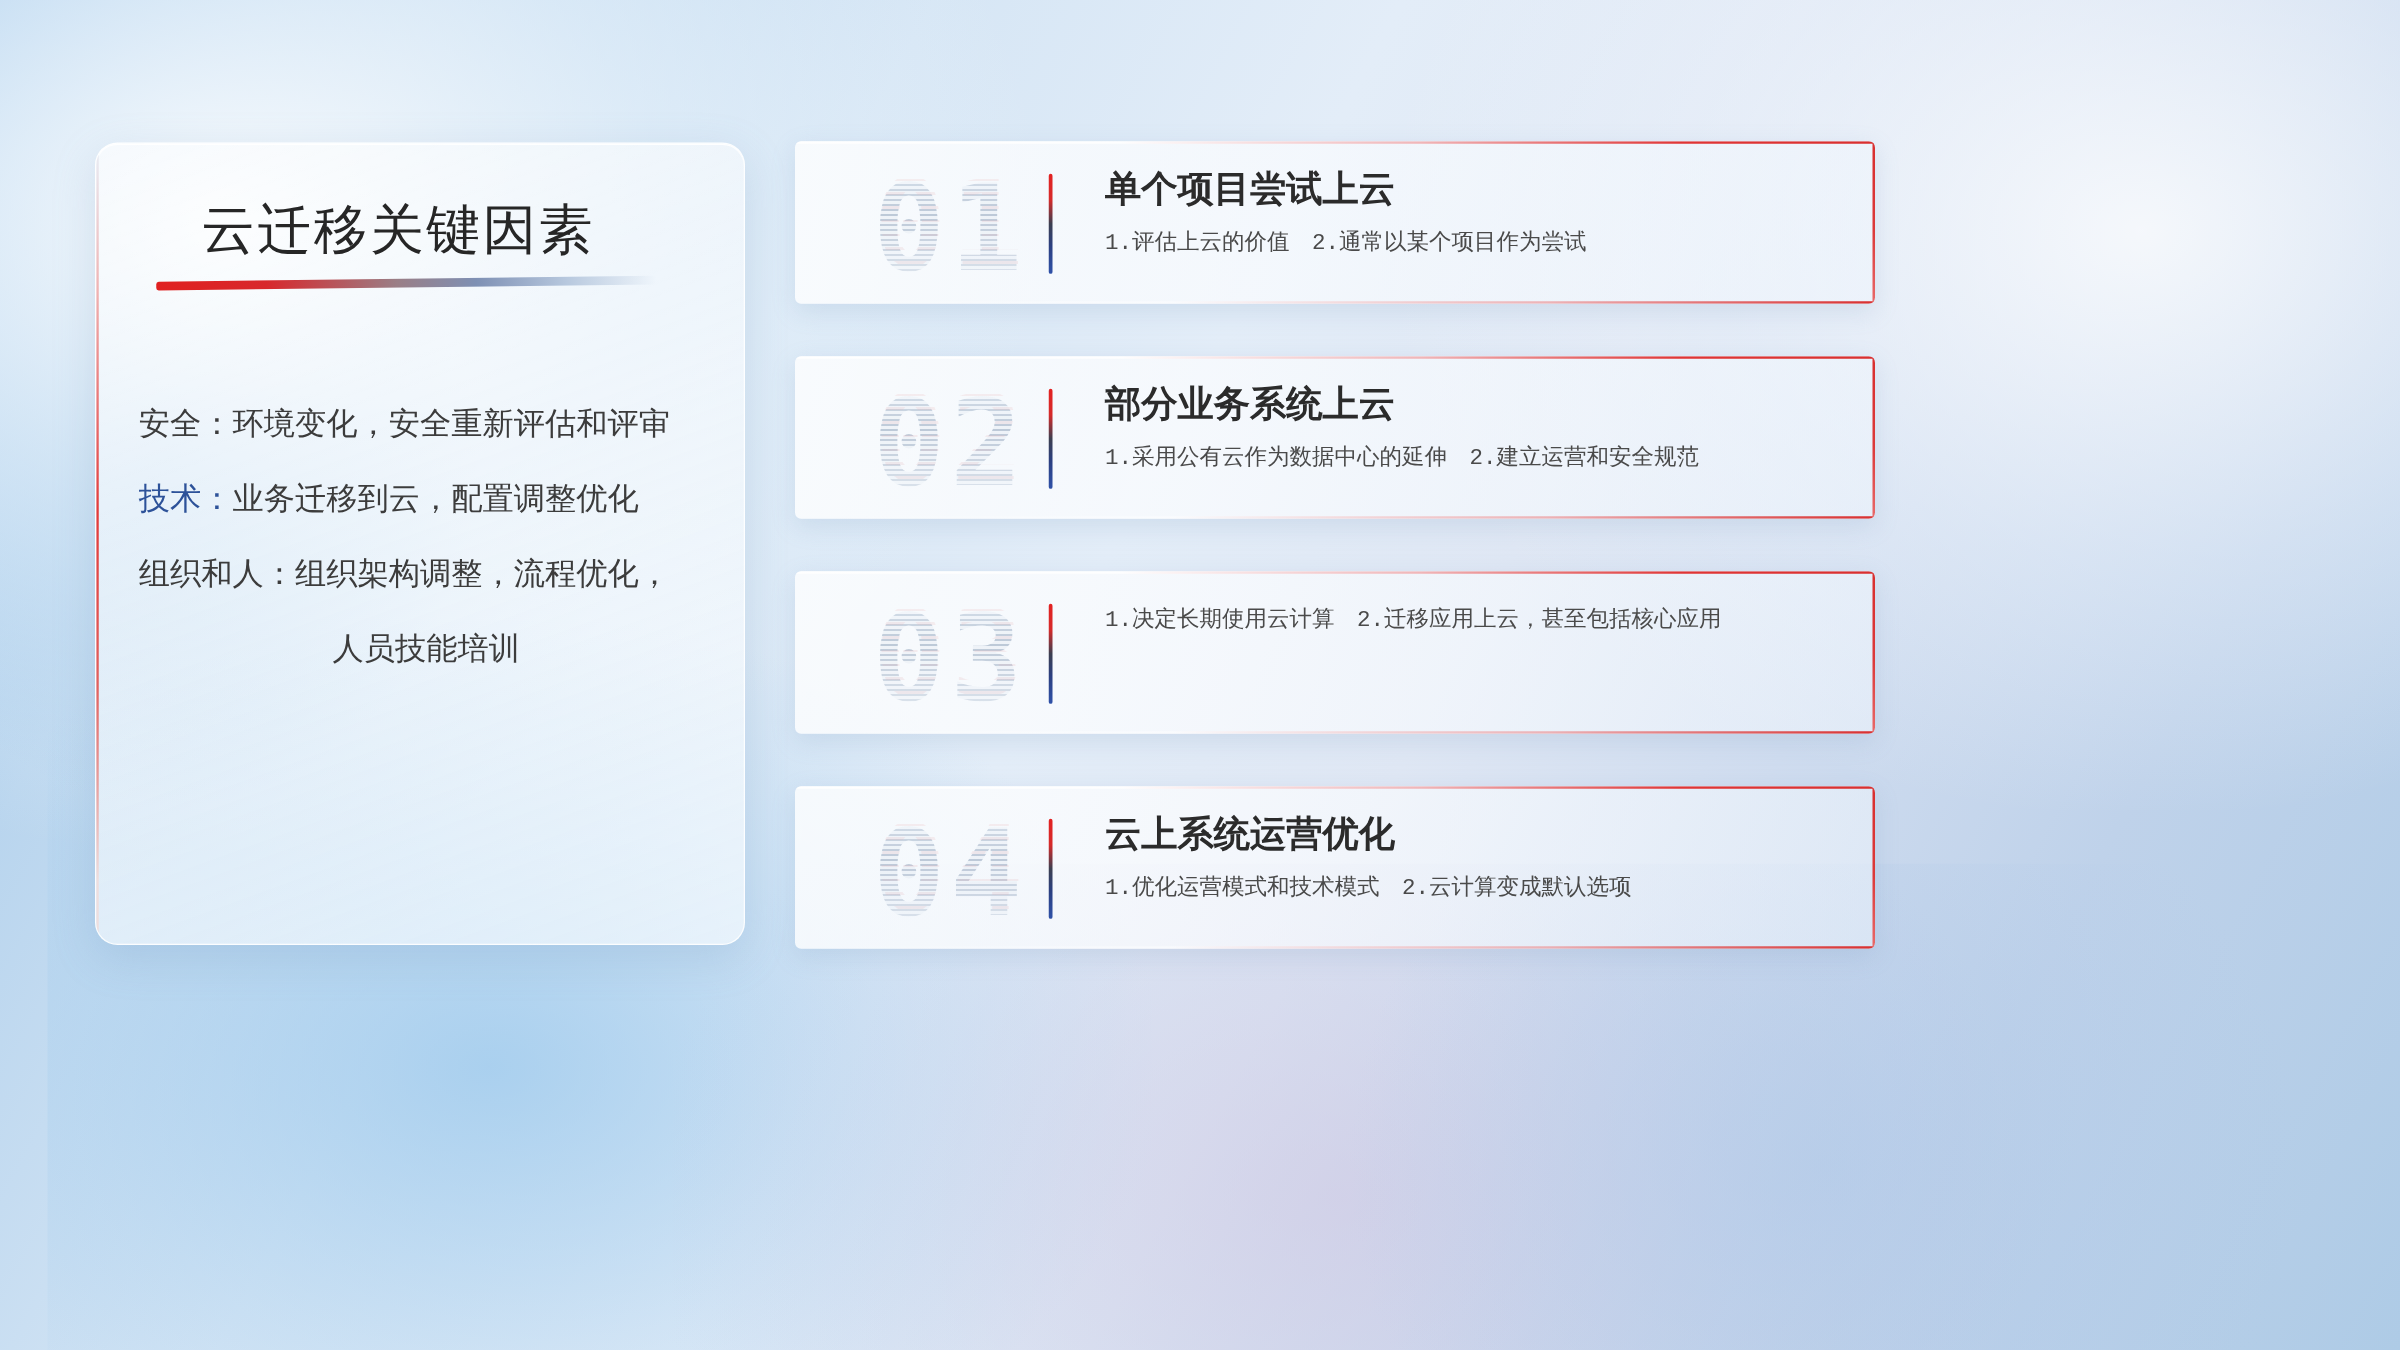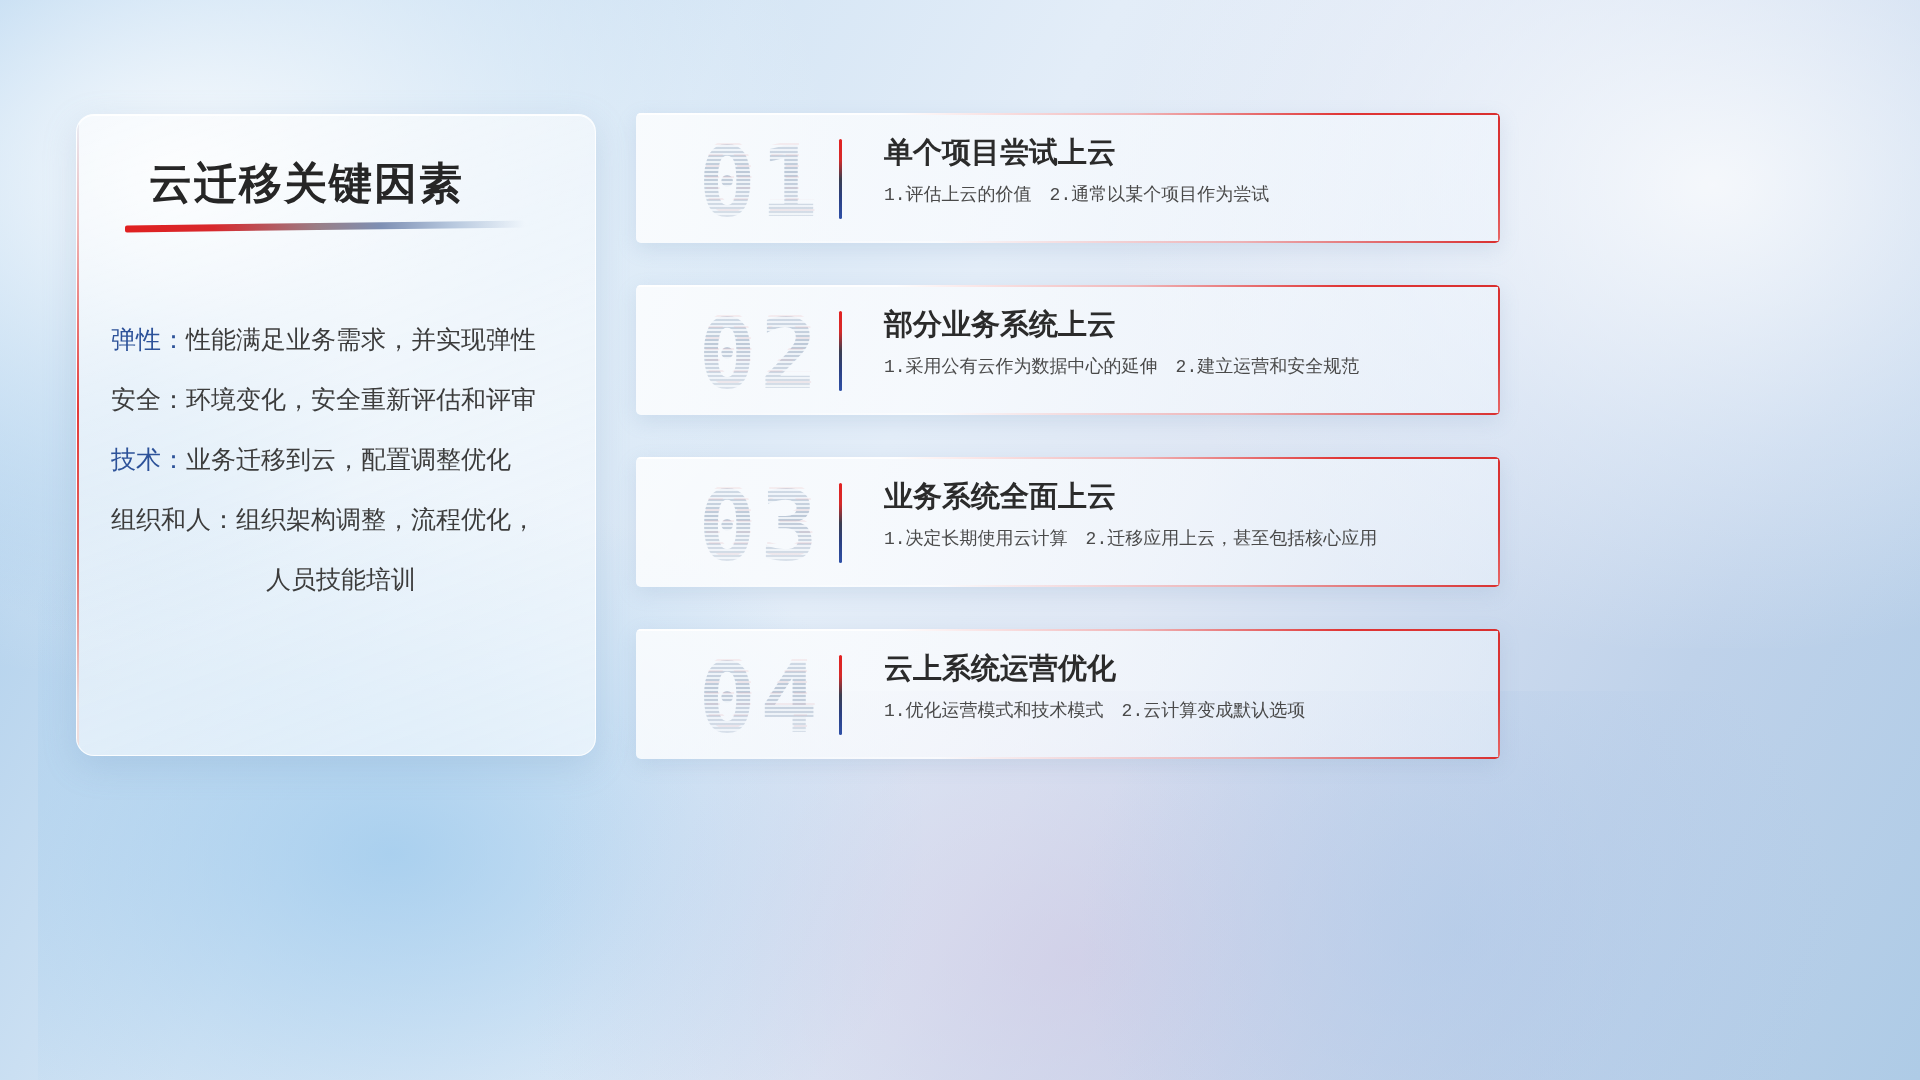--- a/index.html
+++ b/index.html
@@ -60,22 +60,22 @@
     background:linear-gradient(160deg, rgba(255,255,255,.62) 0%, rgba(255,255,255,.50) 35%, rgba(248,252,255,.66) 100%);
     border:1px solid rgba(255,255,255,.85);
     box-shadow:0 10px 34px rgba(110,145,185,.22), inset 0 1px 0 rgba(255,255,255,.9);
     overflow:hidden;
   }
   #left-panel::after{
     content:"";position:absolute;left:0;top:0;bottom:0;width:2px;
     background:linear-gradient(180deg,#e8f0f8 0%, #f0b4b4 18%, #e33a3a 46%, #e2615f 68%, #eedede 92%);
   }
   .panel-title{
-    position:absolute;left:72px;top:40px;
-    font-size:43px;font-weight:bold;color:#262626;letter-spacing:2px;
+    position:absolute;left:84px;top:40px;
+    font-size:43px;font-weight:normal;color:#262626;letter-spacing:2px;
     white-space:nowrap;
     text-align:center;
   }
   .panel-rule{
     position:absolute;left:48px;top:108px;width:400px;height:7px;
     background:linear-gradient(90deg,#e02020 0%, #d8282c 22%, #9a7e86 48%, #7e90b4 64%, #b7c8de 82%, rgba(210,224,240,0) 100%);
     transform:skewY(-.7deg);
     border-radius:2px;
   }
 
@@ -170,23 +170,20 @@
 
 <div id="stage">
 
   <section id="left-panel">
     <h1 class="panel-title">云迁移关键因素</h1>
     <div class="panel-rule"></div>
 
     <div class="factor-list">
 
 
-      <div class="factor-row">
-        <span class="k">弹性：</span><span class="v">性能满足业务需求，并实现弹性</span>
-      </div>
 
       <div class="factor-row plain">
         <span class="k">安全：</span><span class="v">环境变化，安全重新评估和评审</span>
       </div>
 
       <div class="factor-row">
         <span class="k">技术：</span><span class="v">业务迁移到云，配置调整优化</span>
       </div>
 
       <div class="factor-row plain">
@@ -225,21 +222,20 @@
       <div class="card-bottom"></div>
     </article>
 
     <article class="card">
       <div class="card-num">
         <span class="glyph">03</span>
         <span class="glyph shift">03</span>
       </div>
       <div class="card-bar"></div>
       <div class="card-text">
-        <div class="card-title">业务系统全面上云</div>
         <div class="card-sub">1.决定长期使用云计算　2.迁移应用上云，甚至包括核心应用</div>
       </div>
       <div class="card-bottom"></div>
     </article>
 
     <article class="card">
       <div class="card-num">
         <span class="glyph">04</span>
         <span class="glyph shift">04</span>
       </div>

